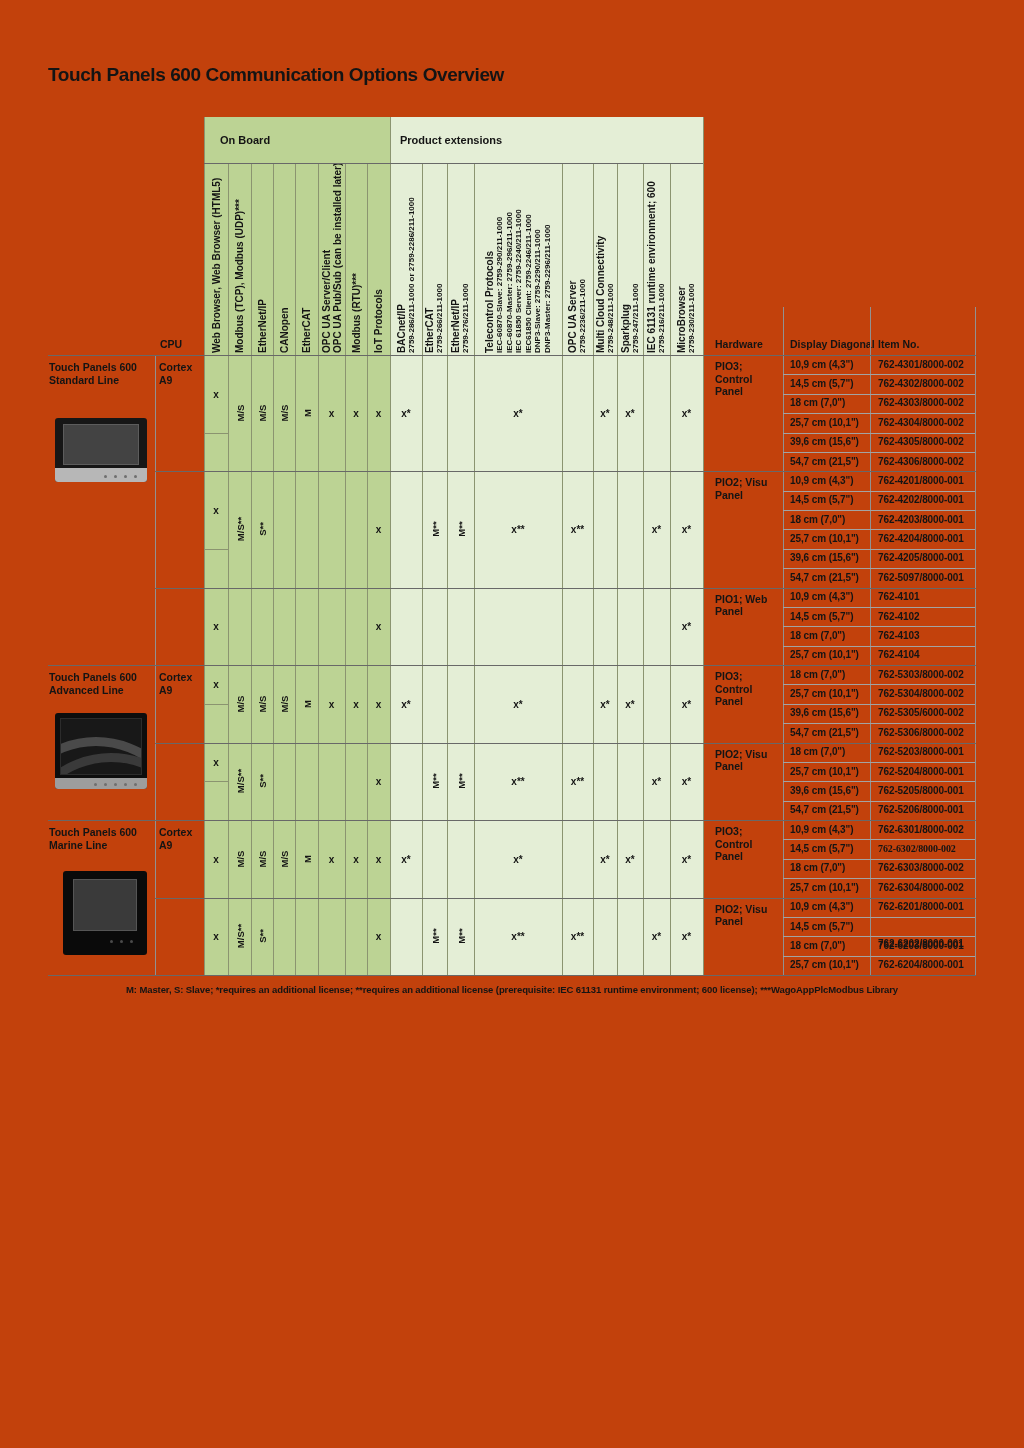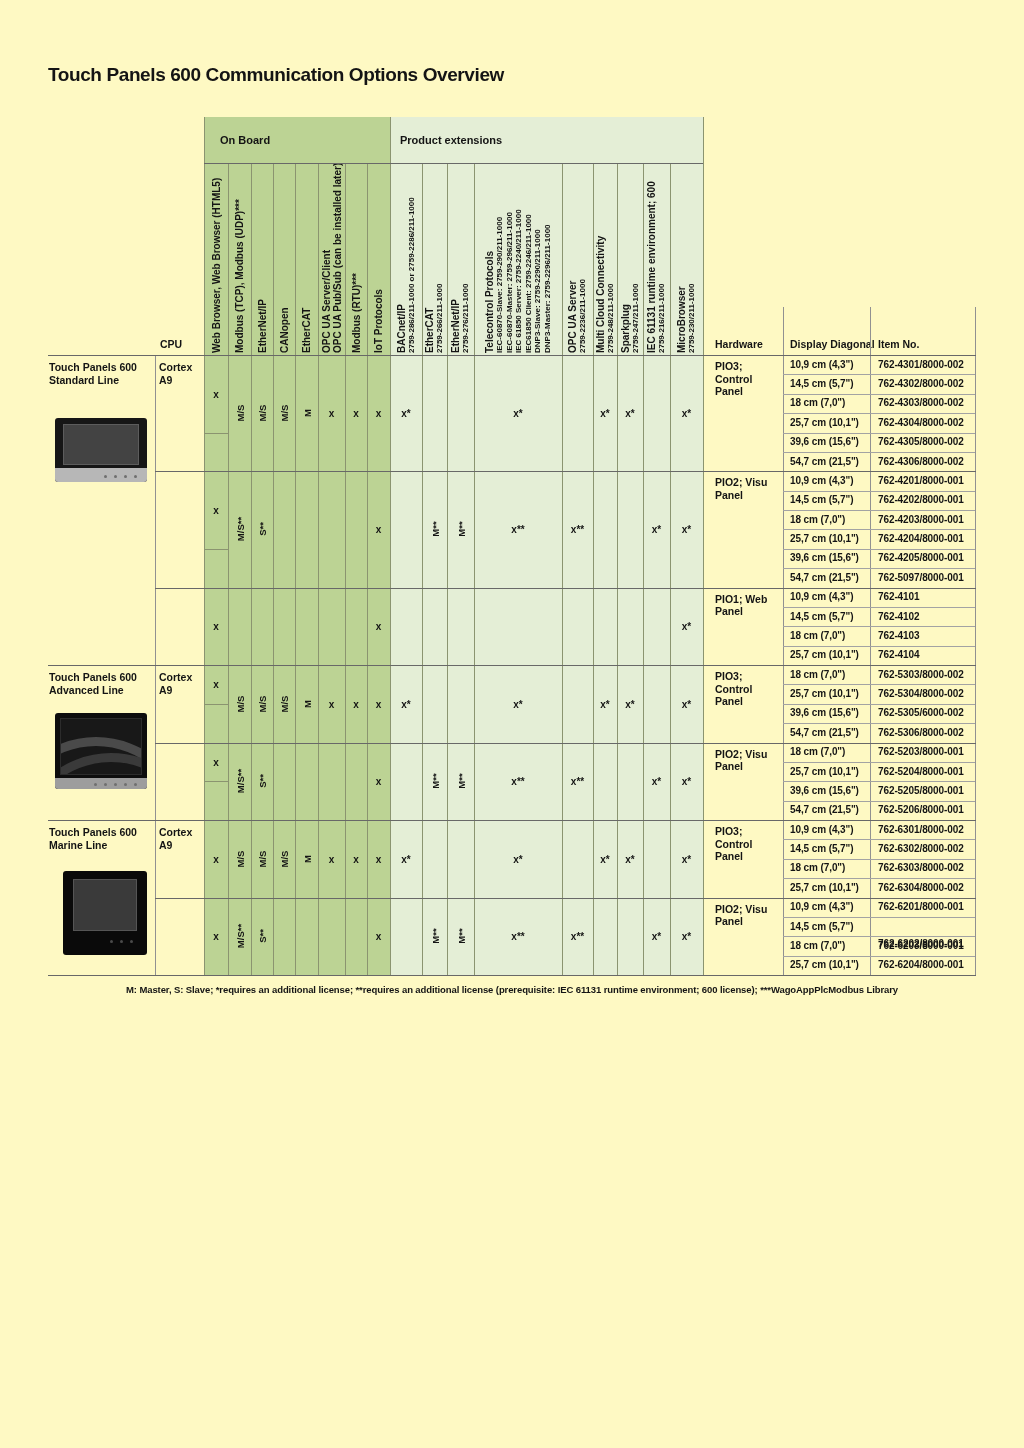--- a/index.html
+++ b/index.html
@@ -1,16 +1,16 @@
 <!DOCTYPE html>
 <html><head>
 <meta charset="utf-8">
 <style>
   html,body{margin:0;padding:0;background:#fff;}
-  .page{position:relative;width:1024px;height:1448px;background:#fef9c3;overflow:hidden;
+  .page{position:relative;width:1024px;height:1448px;background:#c2410c;overflow:hidden;
         font-family:"Liberation Sans","DejaVu Sans",sans-serif;color:#141414;}
   .title{position:absolute;left:48px;top:64px;font-size:19px;font-weight:bold;letter-spacing:-0.4px;}
   .tbl{position:absolute;left:48px;top:117px;width:928px;height:859px;}
   .tbl div{position:absolute;box-sizing:border-box;}
   .slab{top:0;}
   .bd{background:#8b9470;}
   .bd.dark{background:#686868;}
   .bd.row{background:#a3a3a3;}
   .bd.wv{background:#919191;}
   .tlabel{font-size:11px;font-weight:bold;height:46px;line-height:46px;white-space:nowrap;}
@@ -314,21 +314,21 @@
       <div class="val" style="left: 608.5px; top: 664.25px;">x*</div>
       <div class="val" style="left: 638.5px; top: 664.25px;">x*</div>
       <div class="bd dark" style="left: 107px; top: 625.5px; width: 821px; height: 1px;"></div>
       <div class="bd dark" style="left: 0px; top: 548px; width: 928px; height: 1px;"></div>
       <div class="gLabel" style="left: 1px; top: 554px; width: 100px;">Touch Panels 600 Advanced Line</div>
       <div class="gLabel" style="left: 111px; top: 554px; width: 42px;">Cortex A9</div>
       <div class="gLabel" style="left: 667px; top: 708px; width: 64px;">PIO3; Control Panel</div>
       <div class="cellTxt" style="left: 742px; top: 706.688px;">10,9 cm (4,3")</div>
       <div class="cellTxt" style="left: 830px; top: 706.688px;">762-6301/8000-002</div>
       <div class="cellTxt" style="left: 742px; top: 726.062px;">14,5 cm (5,7")</div>
-      <div class="cellTxt" style="left: 830px; top: 726.062px;">762-6302/8000-002</div>
+      <div class="cellTxt" style="left: 830px; top: 726.062px; font-family: Liberation Serif, serif;">762-6302/8000-002</div>
       <div class="cellTxt" style="left: 742px; top: 745.438px;">18 cm (7,0")</div>
       <div class="cellTxt" style="left: 830px; top: 745.438px;">762-6303/8000-002</div>
       <div class="cellTxt" style="left: 742px; top: 764.812px;">25,7 cm (10,1")</div>
       <div class="cellTxt" style="left: 830px; top: 764.812px;">762-6304/8000-002</div>
       <div class="val" style="left: 168px; top: 741.75px;">x</div>
       <div class="val rot90" style="left: 191.5px; top: 741.75px;">M/S</div>
       <div class="val rot90" style="left: 214px; top: 741.75px;">M/S</div>
       <div class="val rot90" style="left: 236px; top: 741.75px;">M/S</div>
       <div class="val rot90" style="left: 258.5px; top: 741.75px;">M</div>
       <div class="val" style="left: 283.5px; top: 741.75px;">x</div>

